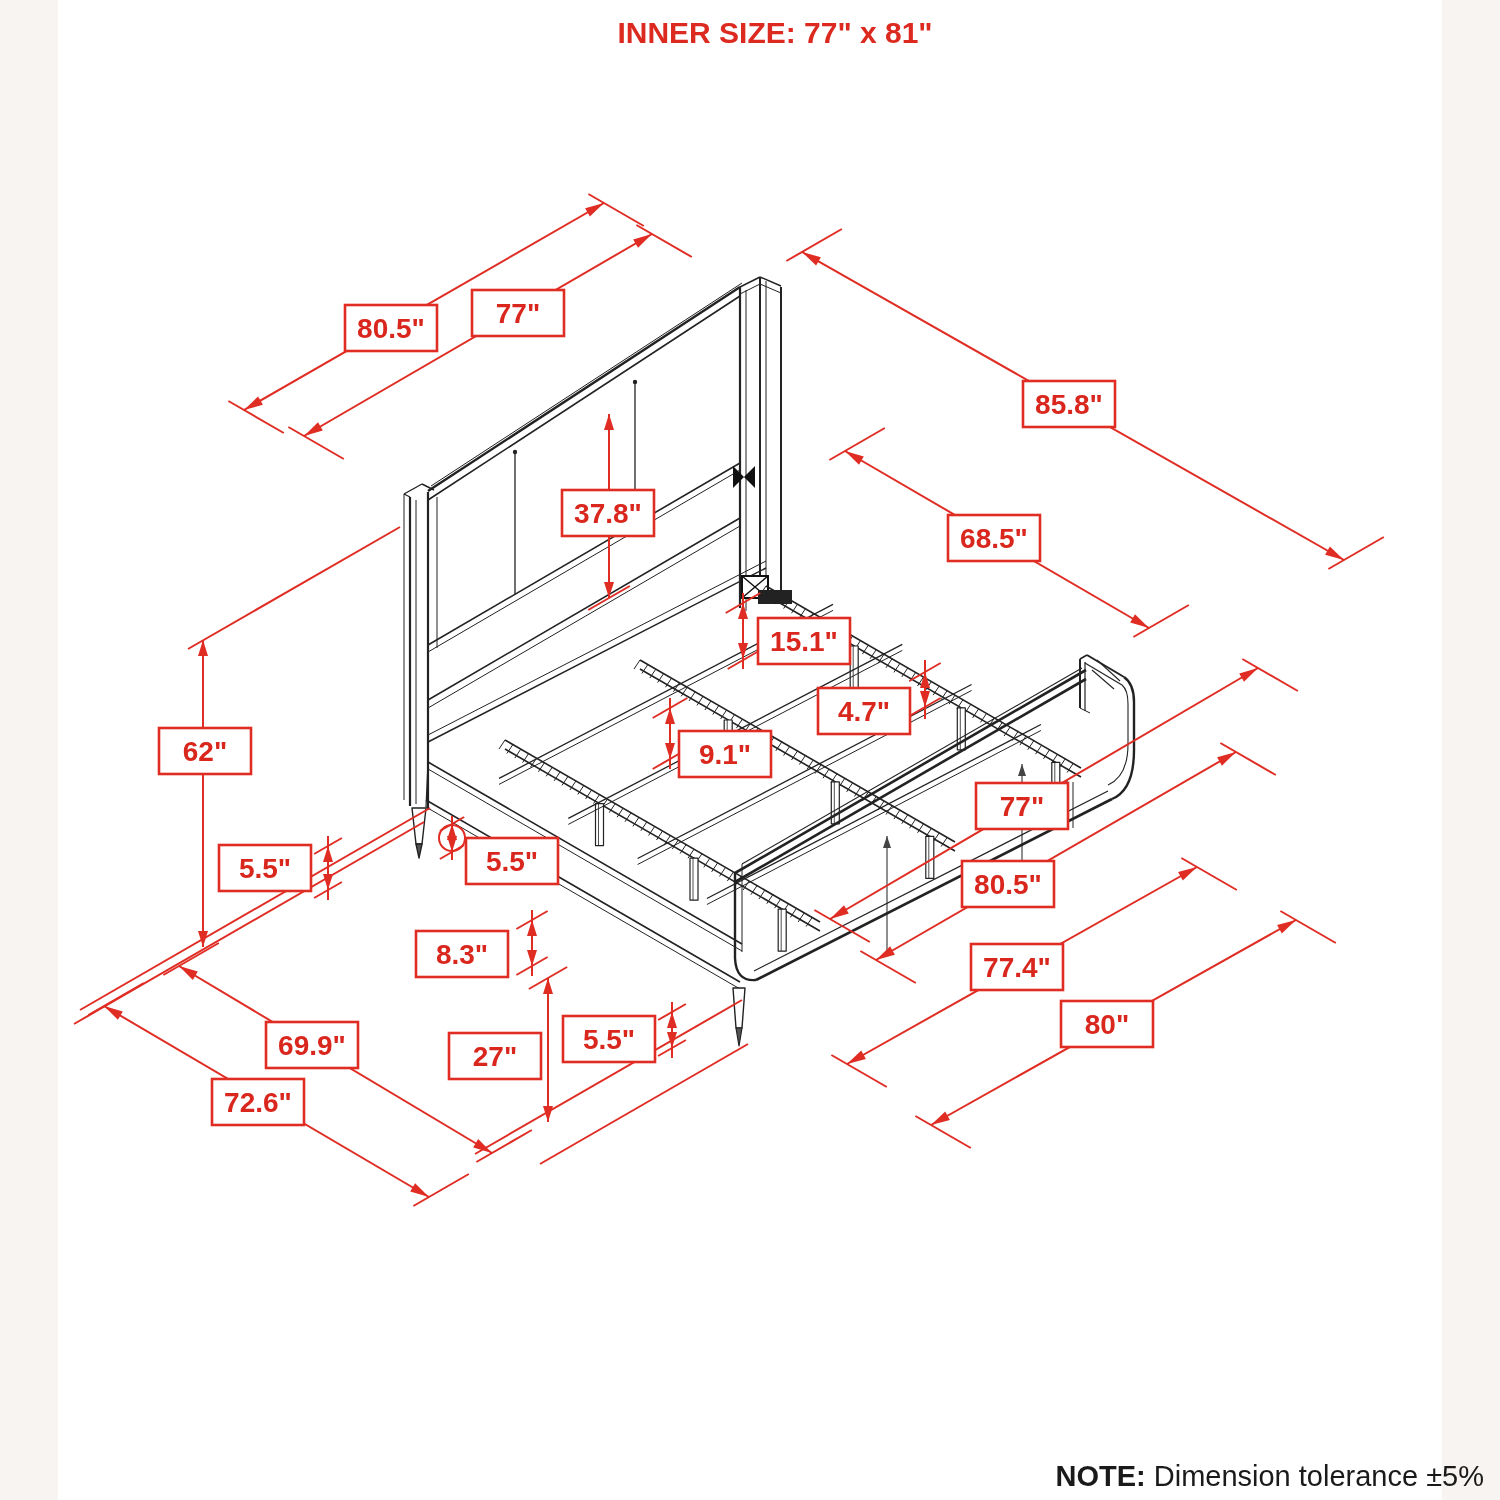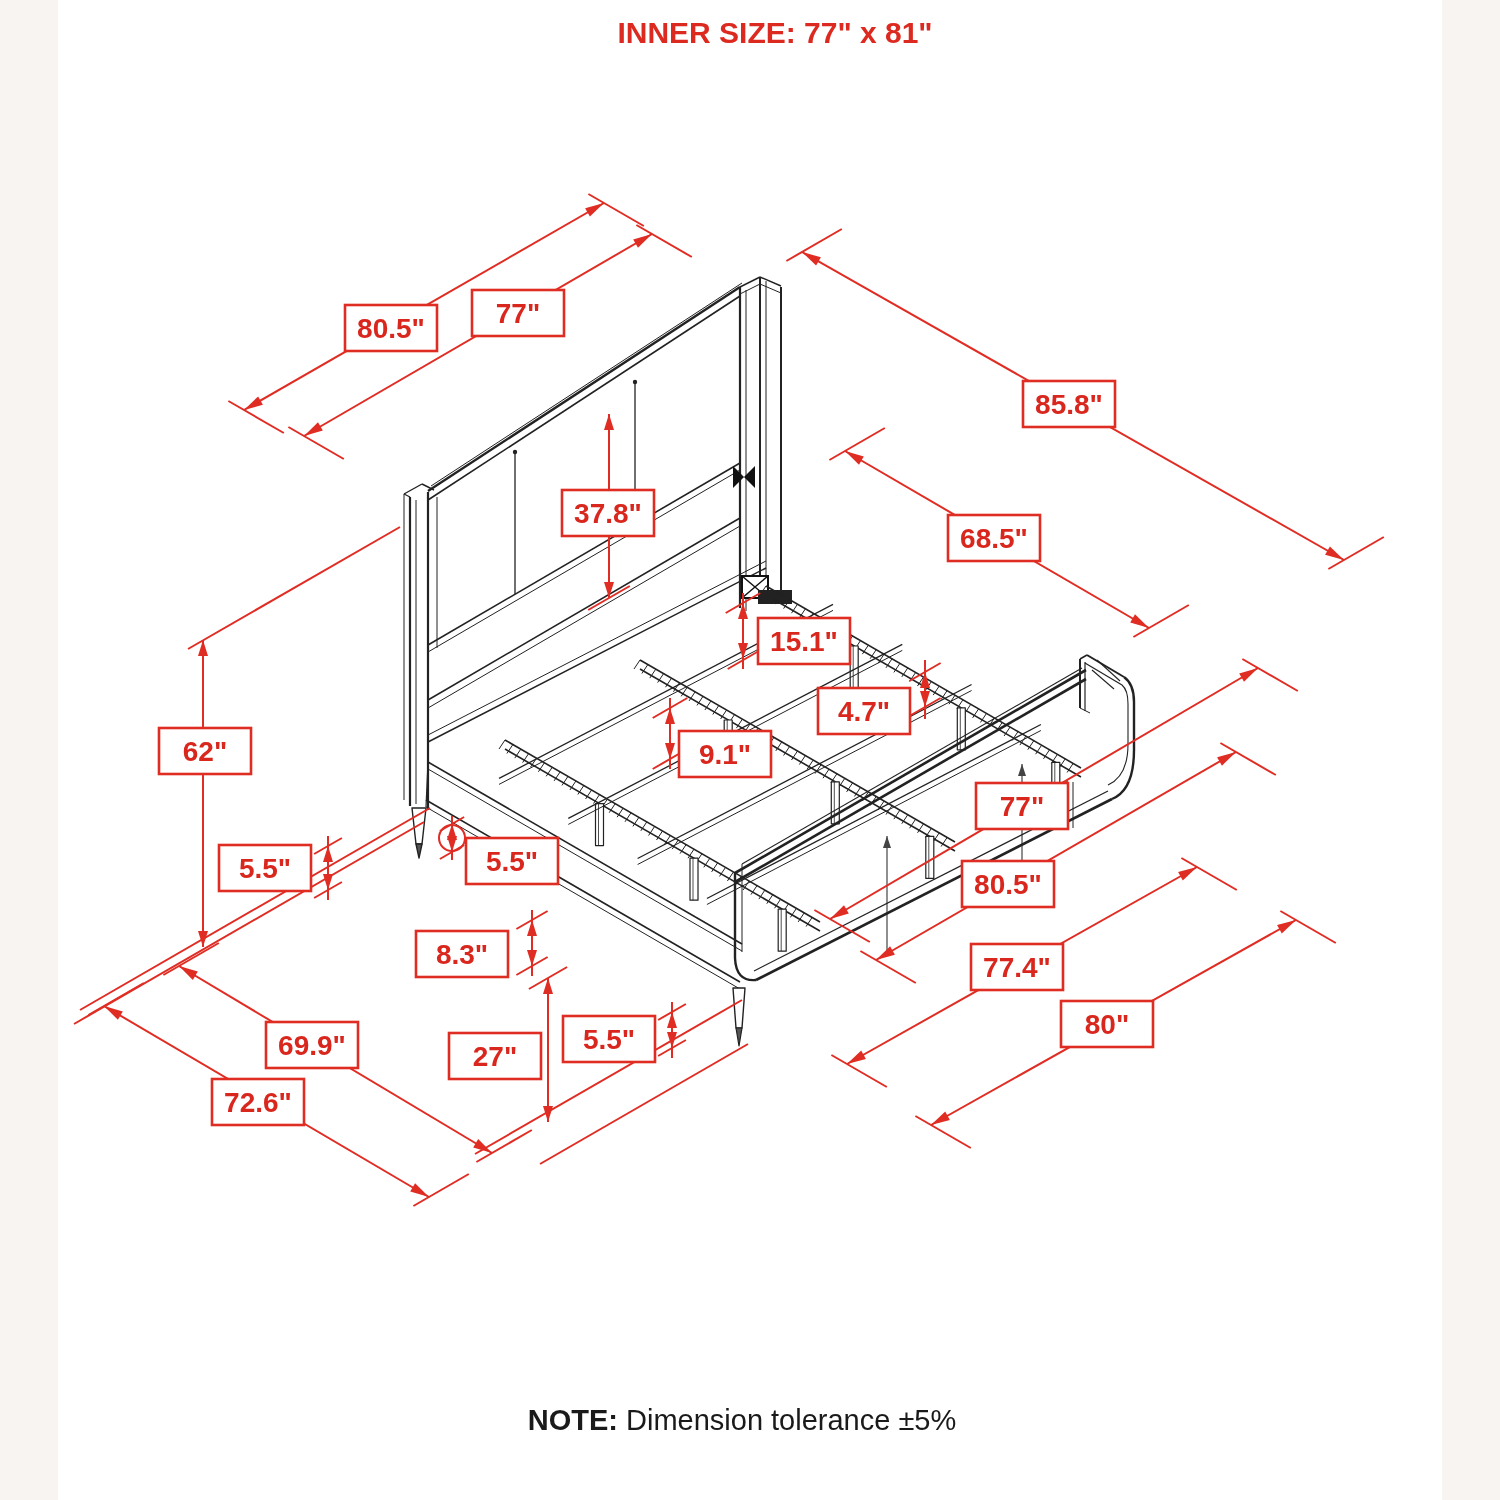--- a/index.html
+++ b/index.html
@@ -1,19 +1,19 @@
 <!DOCTYPE html>
 <html><head><meta charset="utf-8">
 <style>
   html,body{margin:0;padding:0;background:#ffffff;}
   .page{position:relative;width:1500px;height:1500px;background:#ffffff;overflow:hidden;}
   .strip{position:absolute;top:0;bottom:0;width:58px;background:#f7f4f1;}
   .title{position:absolute;top:16px;left:0;width:1550px;text-align:center;
      font-family:"Liberation Sans",sans-serif;font-size:30px;font-weight:bold;color:#dc2a20;}
-  .note{position:absolute;top:1404px;left:0;width:1484px;text-align:center;
+  .note{position:absolute;top:1460px;left:0;width:1484px;text-align:right;
      font-family:"Liberation Sans",sans-serif;font-size:29px;color:#1a1a1a;}
 </style></head>
 <body>
 <div class="page">
   <div class="strip" style="left:0"></div>
   <div class="strip" style="right:0"></div>
   <div class="title">INNER SIZE: 77" x 81"</div>
   <svg width="1500" height="1500" viewBox="0 0 1500 1500" style="position:absolute;left:0;top:0">
 <line x1="428.0" y1="491.0" x2="740.0" y2="287.0" stroke="#222222" stroke-width="2.4" stroke-linecap="butt"></line>
 <line x1="428.0" y1="500.0" x2="740.0" y2="296.0" stroke="#222222" stroke-width="1.6" stroke-linecap="butt"></line>

